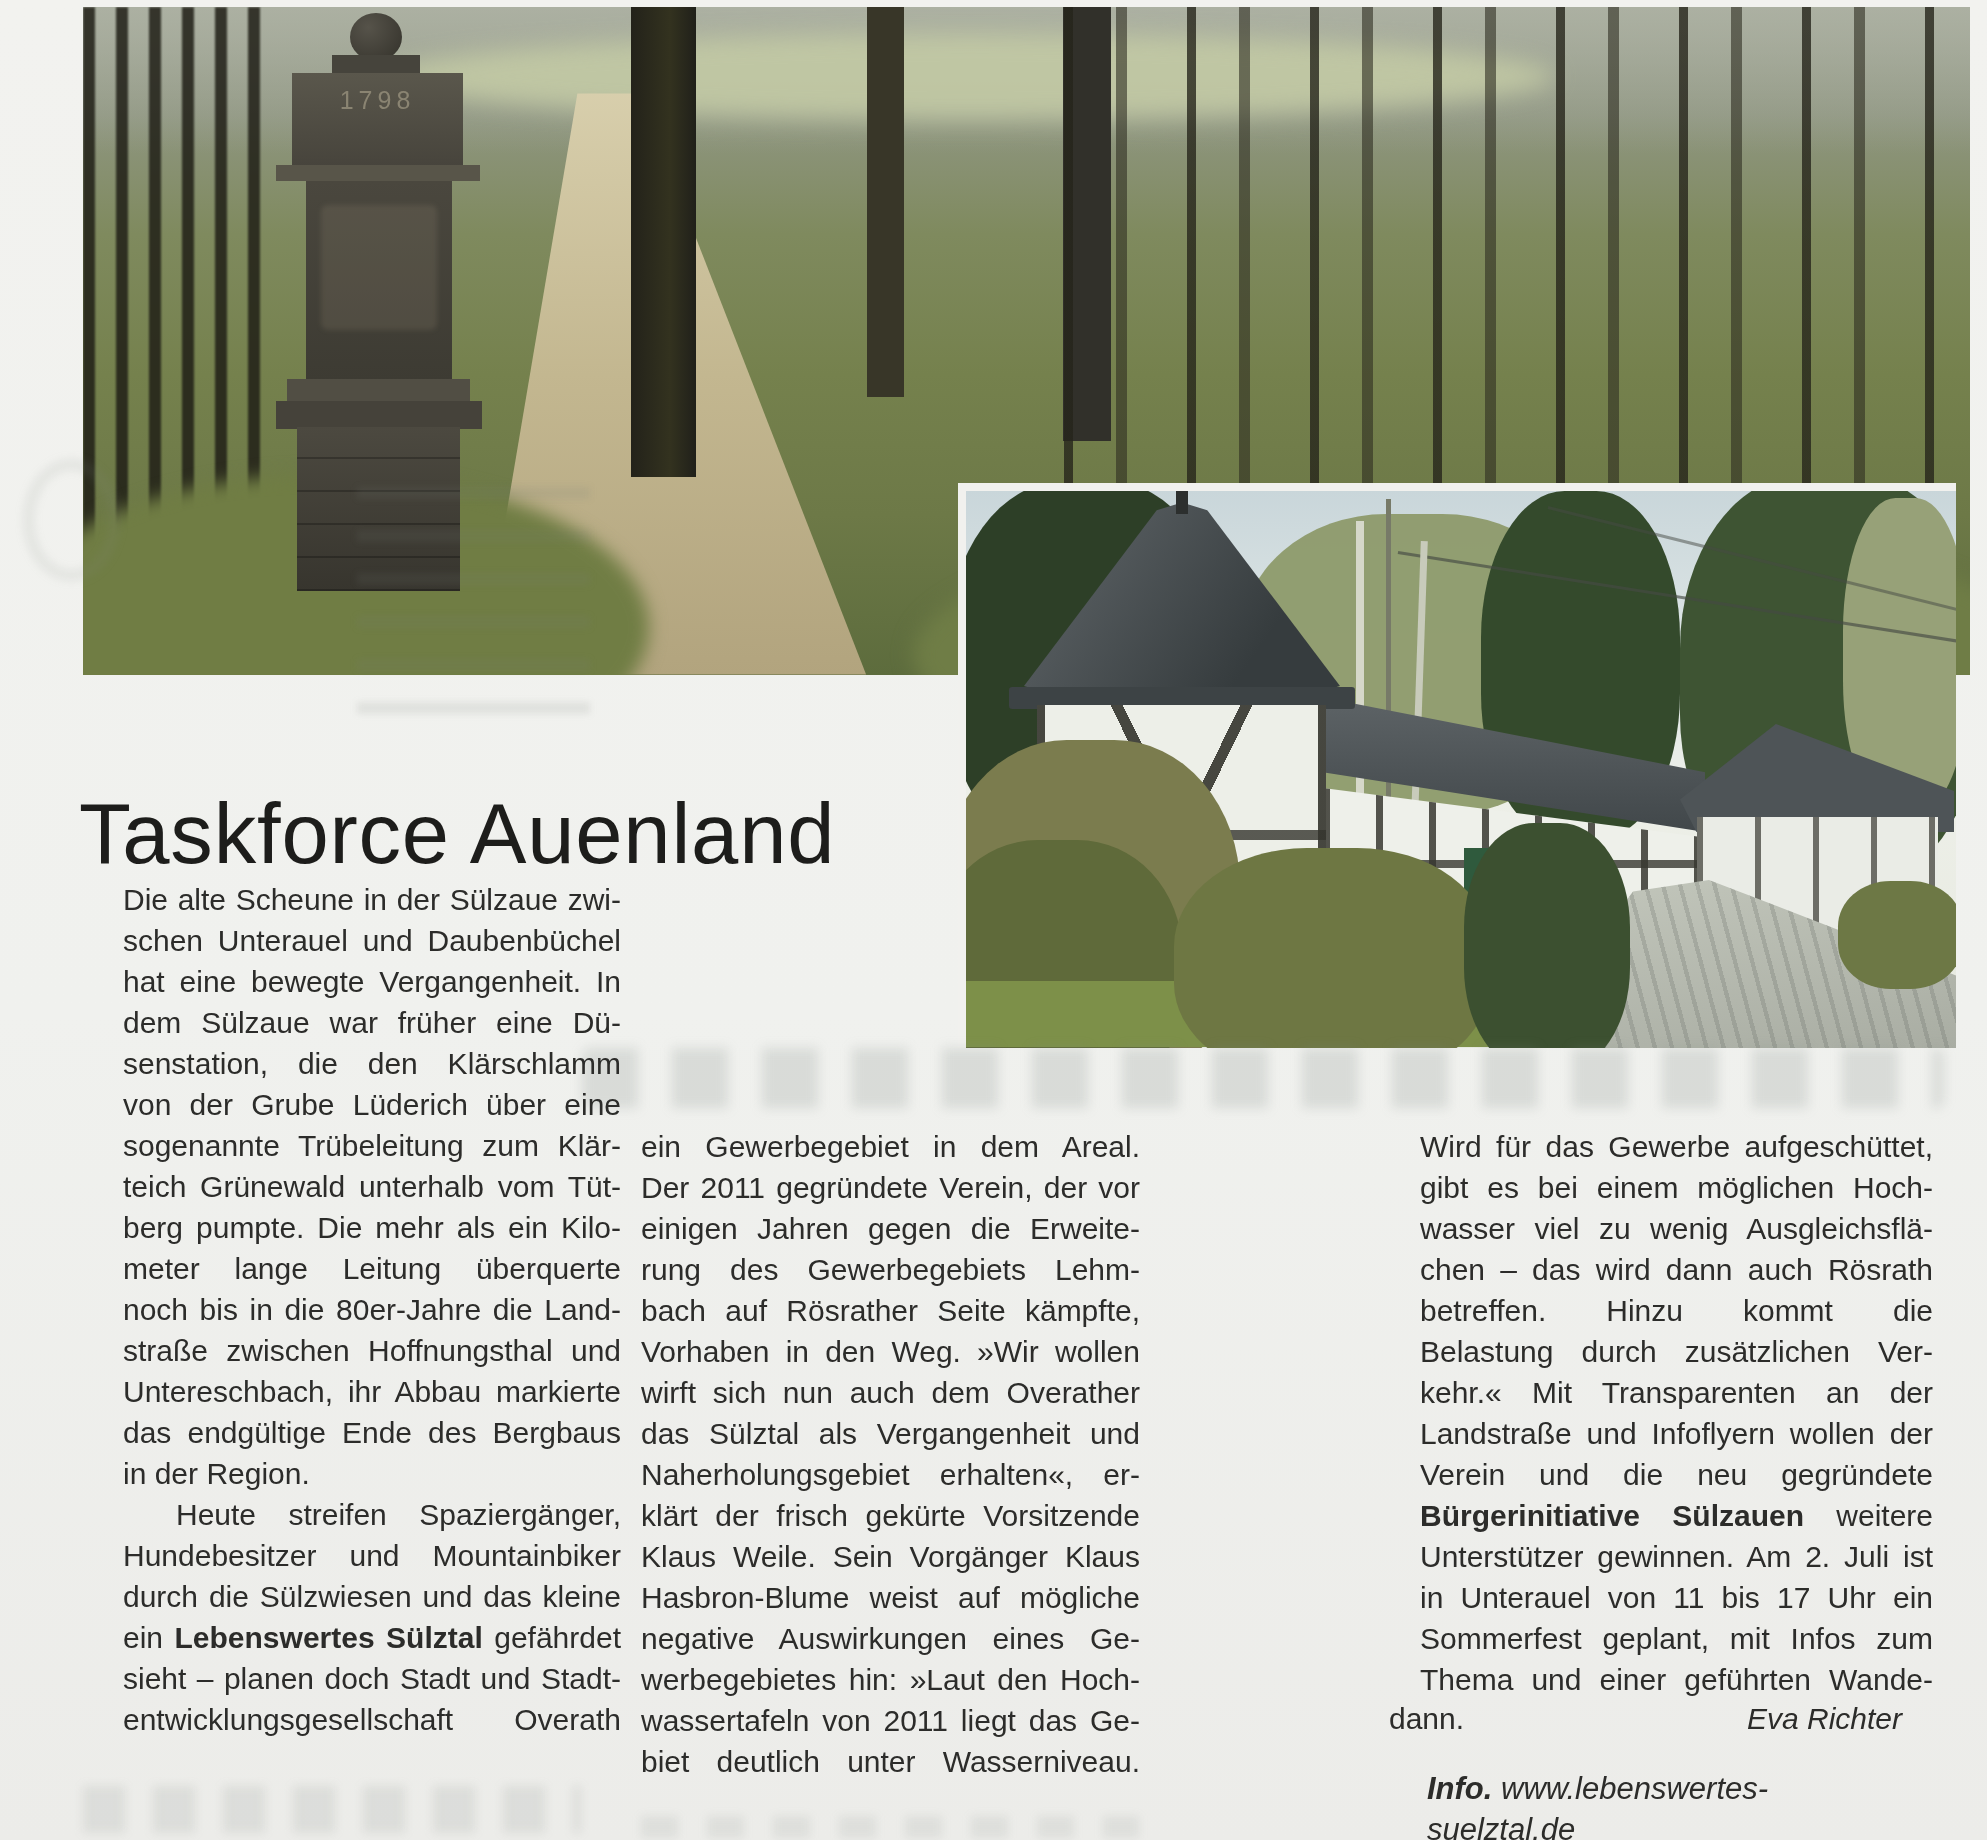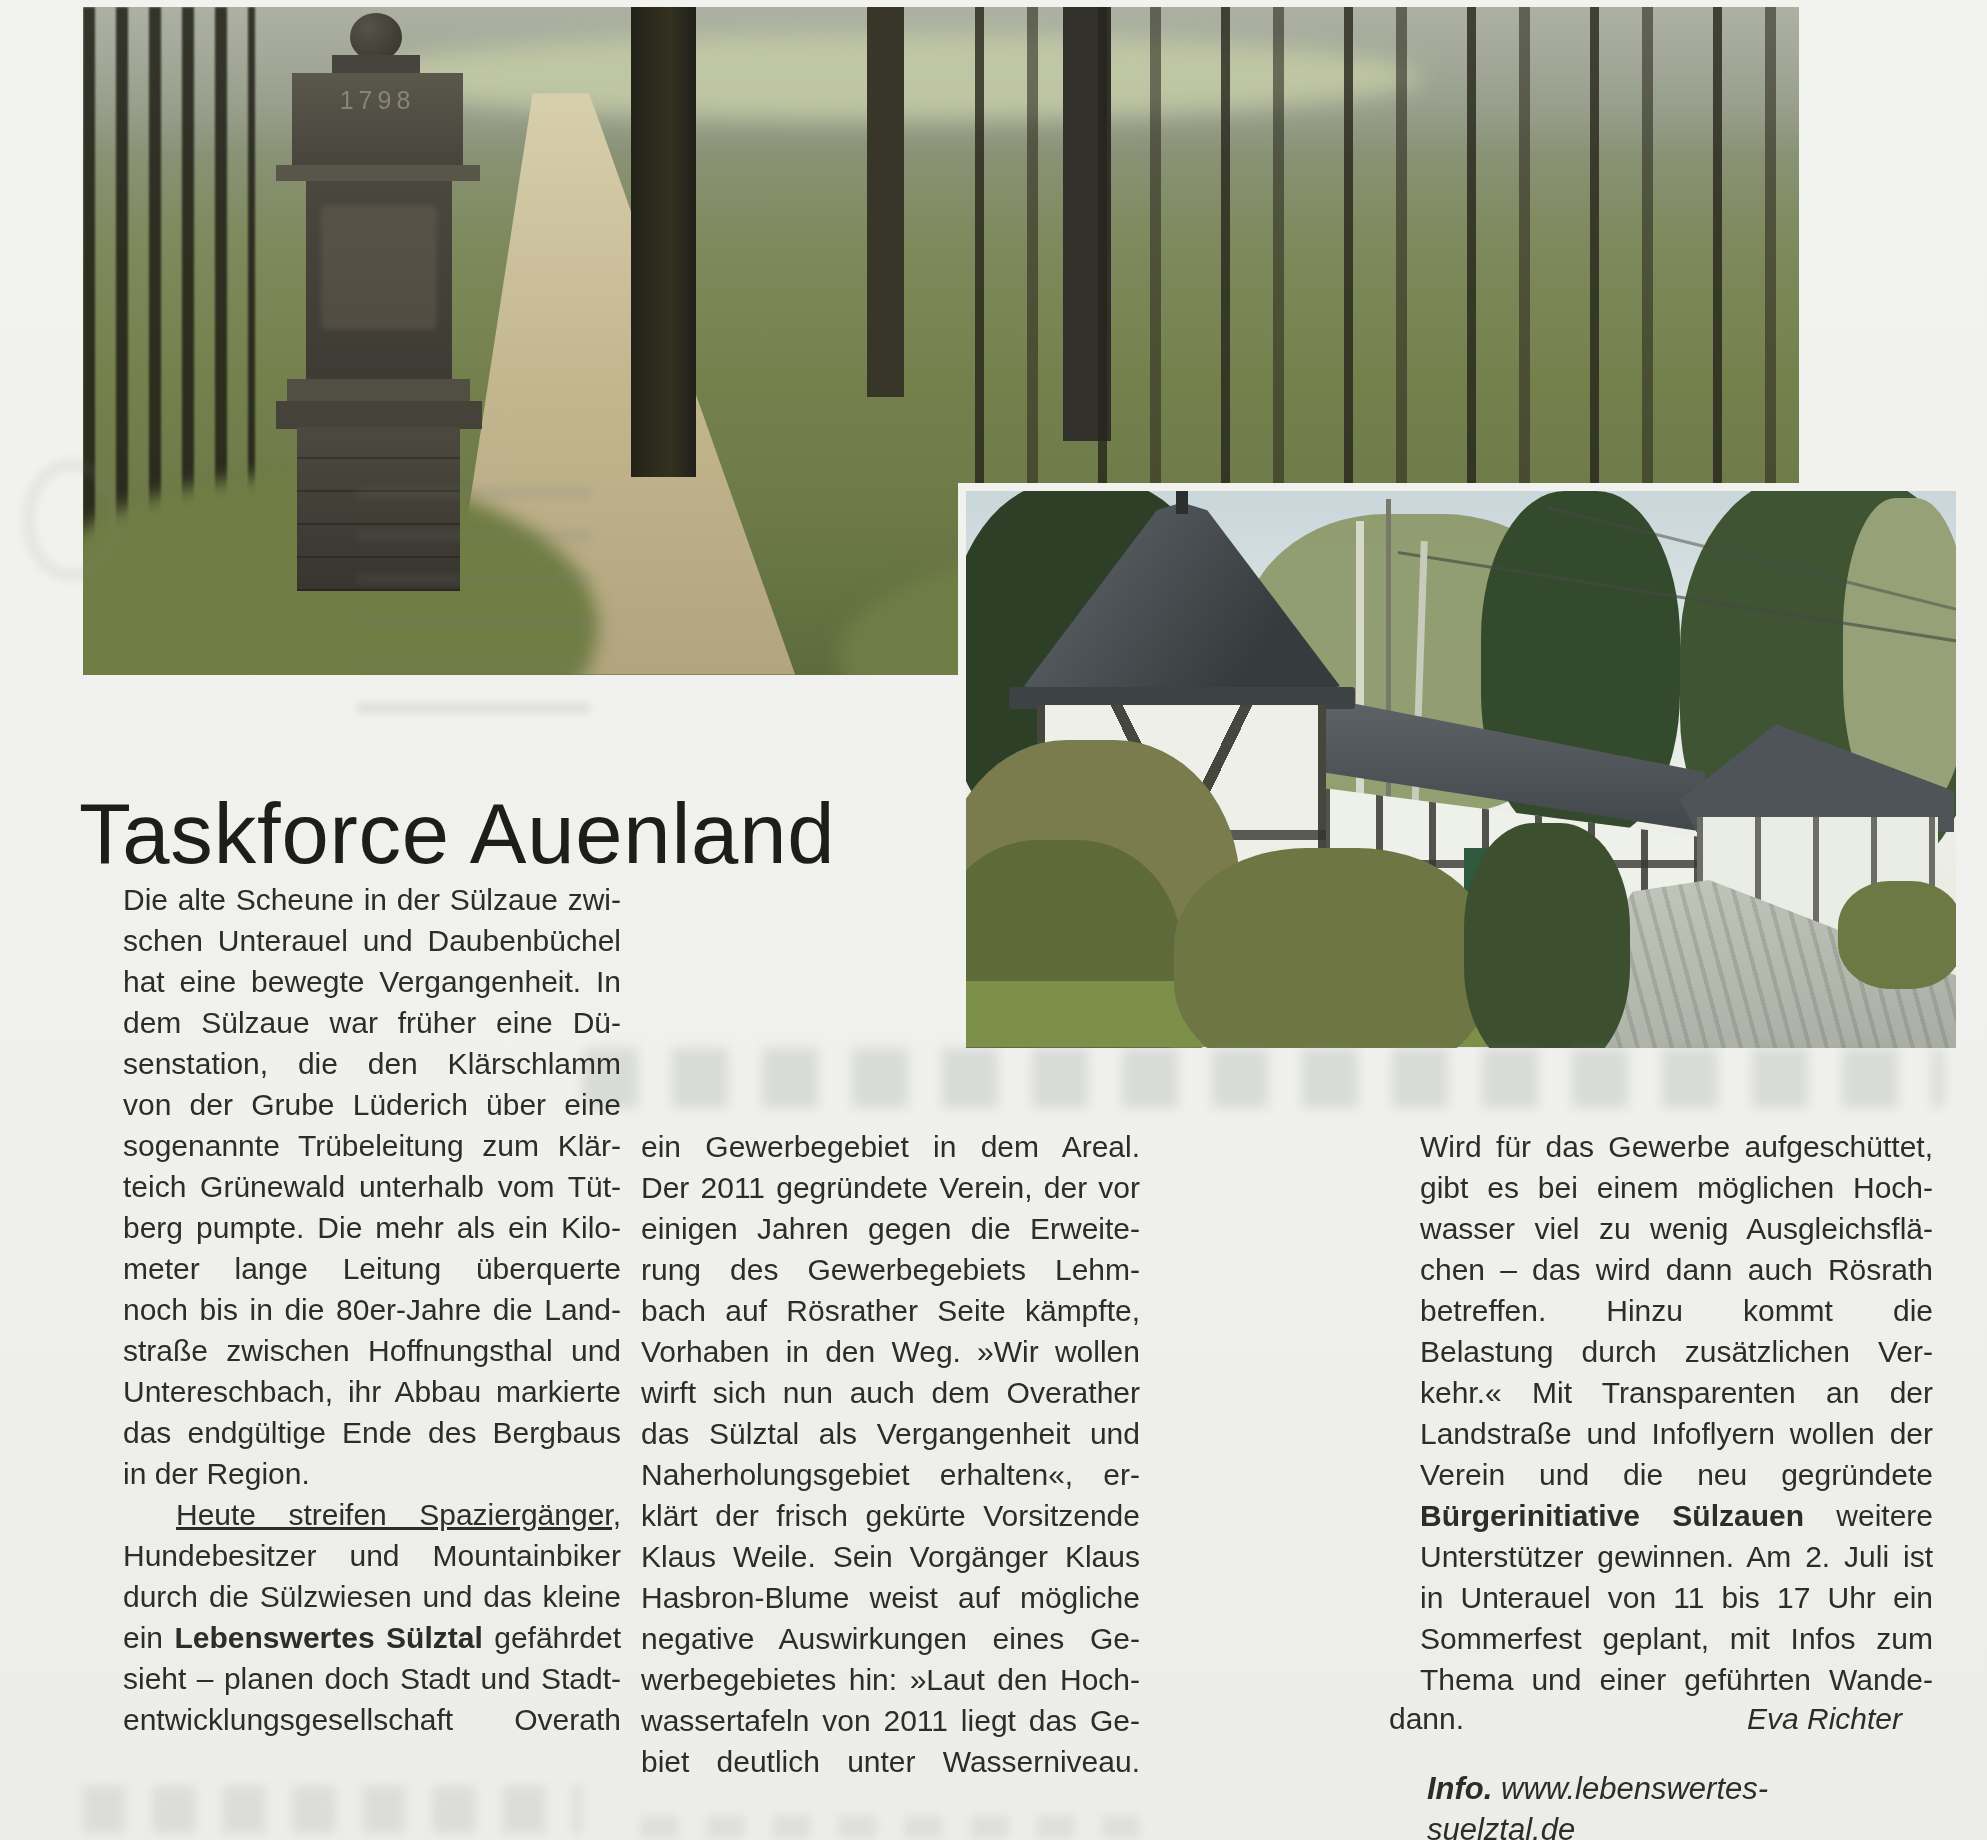--- a/index.html
+++ b/index.html
@@ -2,21 +2,21 @@
 <html style="font-size:13.3px"><head>
 <meta charset="utf-8">
 <style>
   html,body{margin:0;padding:0;background:#e7e7e4;}
   .page{position:relative;width:1988px;height:1841px;overflow:hidden;
         background:linear-gradient(180deg,#f2f2ef 0%,#f0f1ee 55%,#ecece9 100%);
         font-family:"Liberation Sans",sans-serif;color:#2c2c2a;}
   .abs{position:absolute;}
 
   
-  .photo1{left:83px;top:6.6px;width:1716px;height:668px;overflow:hidden;
+  .photo1{left:83px;top:6.6px;width:1887px;height:668px;overflow:hidden;
     background:linear-gradient(180deg,#9aa090 0%,#8f9681 16%,#7f8a5e 34%,#75814d 55%,#6d7947 76%,#5d6c3d 100%);}
   .p1-field{left:16%;top:4%;width:62%;height:13%;background:#c5cca6;border-radius:50%;filter:blur(11.6px);opacity:.85;}
   .p1-haze{left:0;top:0;width:100%;height:22%;background:linear-gradient(180deg,rgba(178,182,168,.75),rgba(178,182,168,0));}
   .p1-path{left:0;top:0;width:100%;height:100%;
     clip-path:polygon(21% 100%,41.5% 100%,29.5% 13%,26.2% 13%);
     background:linear-gradient(180deg,#d9d0ae 10%,#c3b790 55%,#b2a47e 100%);}
   .p1-trees-left{left:0;top:0;width:10%;height:86%;
     background:repeating-linear-gradient(90deg,rgba(32,31,23,.85) 0 11.6px,rgba(32,31,23,0) 11.6px 33px);filter:blur(0.8px);}
   .p1-trees-right{left:52%;top:0;width:48%;height:78%;
     background:repeating-linear-gradient(90deg,rgba(38,37,27,.8) 0 9.1px,transparent 9.1px 52px,rgba(46,45,33,.6) 52px 63px,transparent 63px 123px);
@@ -117,21 +117,21 @@
   .ghost5{left:23px;top:459px;width:75px;height:100px;border:11.6px solid rgba(130,138,132,.12);
       border-radius:50%;filter:blur(4.2px);}
 
   
   .col{font-size:30px;line-height:41px;color:#2c2c2a;}
   .col-left{left:83px;top:879px;width:498px;margin-left:40px;}
   .col-middle{left:641px;top:1126px;width:499px;}
   .col-right{left:1420px;top:1126px;width:513px;}
   .line{text-align:justify;text-align-last:justify;white-space:normal;}
   .line.flush{text-align-last:left;}
-  .line.indent{padding-left:53px;box-sizing:border-box;text-decoration:underline;}
+  .line.indent{padding-left:53px;box-sizing:border-box;}
   .line b{font-weight:700;}
 
   .byline-row{left:1389px;top:1698px;width:513px;font-size:30px;line-height:41px;
       display:flex;justify-content:space-between;align-items:baseline;}
   .byline-author{font-style:italic;}
   .info-row{left:1389px;top:1768px;width:513px;font-size:31px;line-height:41px;padding-left:38px;box-sizing:border-box;}
   .info-label{font-weight:700;font-style:italic;}
   .info-url{font-style:italic;}
 </style>
 </head>

